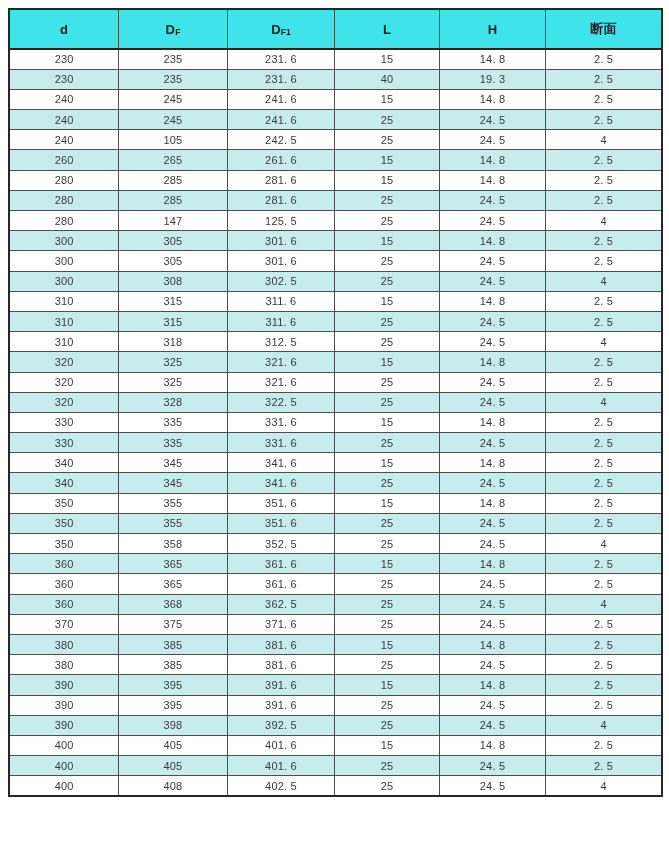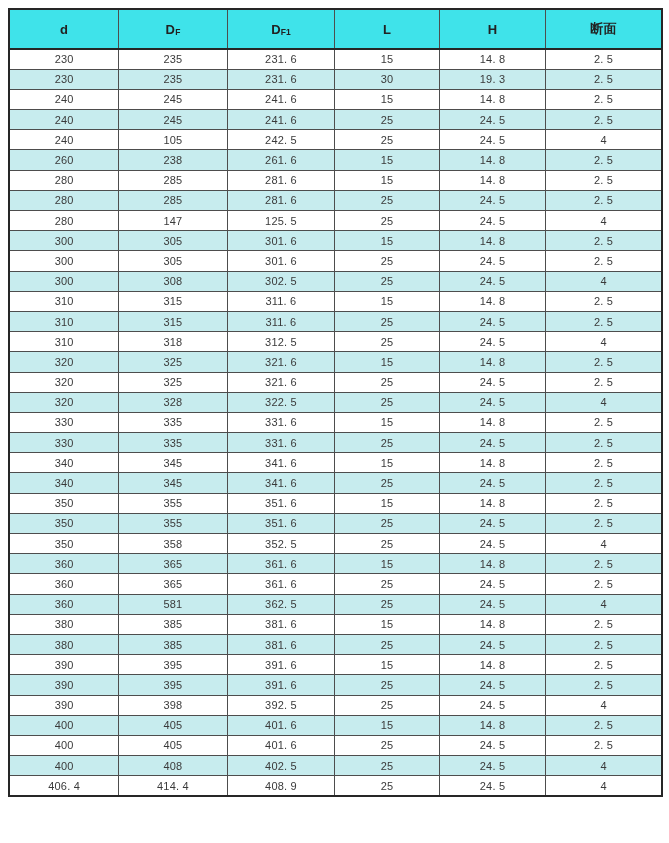--- a/index.html
+++ b/index.html
@@ -100,21 +100,21 @@
           <td>235</td>
           <td>231. 6</td>
           <td>15</td>
           <td>14. 8</td>
           <td>2. 5</td>
         </tr>
         <tr>
           <td>230</td>
           <td>235</td>
           <td>231. 6</td>
-          <td>30</td>
+          <td>40</td>
           <td>19. 3</td>
           <td>2. 5</td>
         </tr>
         <tr>
           <td>240</td>
           <td>245</td>
           <td>241. 6</td>
           <td>15</td>
           <td>14. 8</td>
           <td>2. 5</td>
@@ -130,21 +130,21 @@
         <tr>
           <td>240</td>
           <td>105</td>
           <td>242. 5</td>
           <td>25</td>
           <td>24. 5</td>
           <td>4</td>
         </tr>
         <tr>
           <td>260</td>
-          <td>238</td>
+          <td>265</td>
           <td>261. 6</td>
           <td>15</td>
           <td>14. 8</td>
           <td>2. 5</td>
         </tr>
         <tr>
           <td>280</td>
           <td>285</td>
           <td>281. 6</td>
           <td>15</td>
@@ -306,25 +306,33 @@
         <tr>
           <td>360</td>
           <td>365</td>
           <td>361. 6</td>
           <td>25</td>
           <td>24. 5</td>
           <td>2. 5</td>
         </tr>
         <tr>
           <td>360</td>
-          <td>581</td>
+          <td>368</td>
           <td>362. 5</td>
           <td>25</td>
           <td>24. 5</td>
           <td>4</td>
+        </tr>
+        <tr>
+          <td>370</td>
+          <td>375</td>
+          <td>371. 6</td>
+          <td>25</td>
+          <td>24. 5</td>
+          <td>2. 5</td>
         </tr>
         <tr>
           <td>380</td>
           <td>385</td>
           <td>381. 6</td>
           <td>15</td>
           <td>14. 8</td>
           <td>2. 5</td>
         </tr>
         <tr>
@@ -372,27 +380,19 @@
           <td>405</td>
           <td>401. 6</td>
           <td>25</td>
           <td>24. 5</td>
           <td>2. 5</td>
         </tr>
         <tr>
           <td>400</td>
           <td>408</td>
           <td>402. 5</td>
-          <td>25</td>
-          <td>24. 5</td>
-          <td>4</td>
-        </tr>
-        <tr>
-          <td>406. 4</td>
-          <td>414. 4</td>
-          <td>408. 9</td>
           <td>25</td>
           <td>24. 5</td>
           <td>4</td>
         </tr>
       </tbody>
   </table>
 </div>
 
 </body></html>

